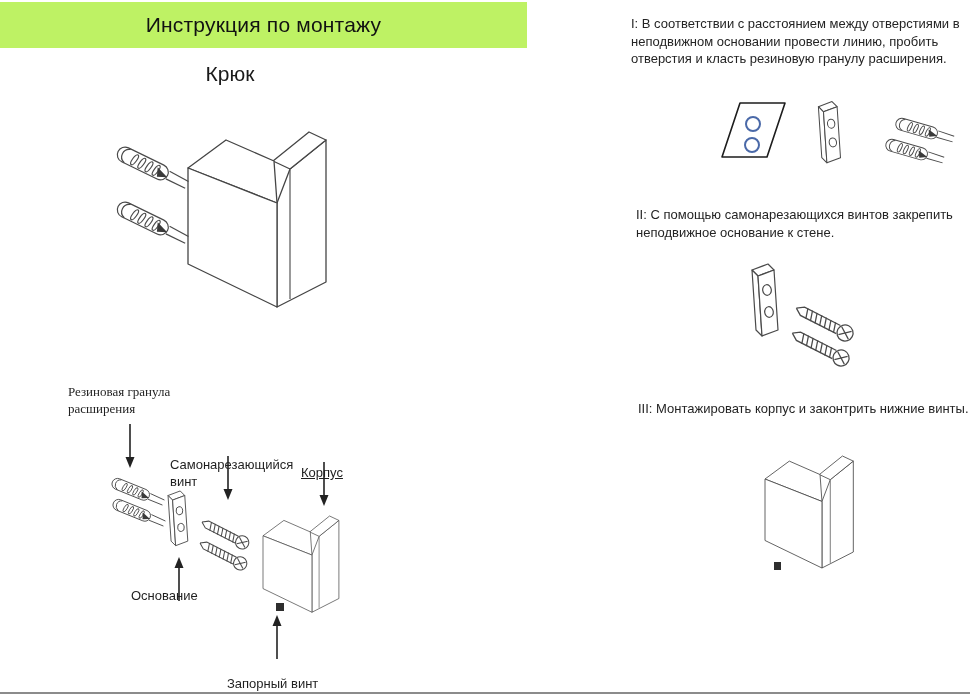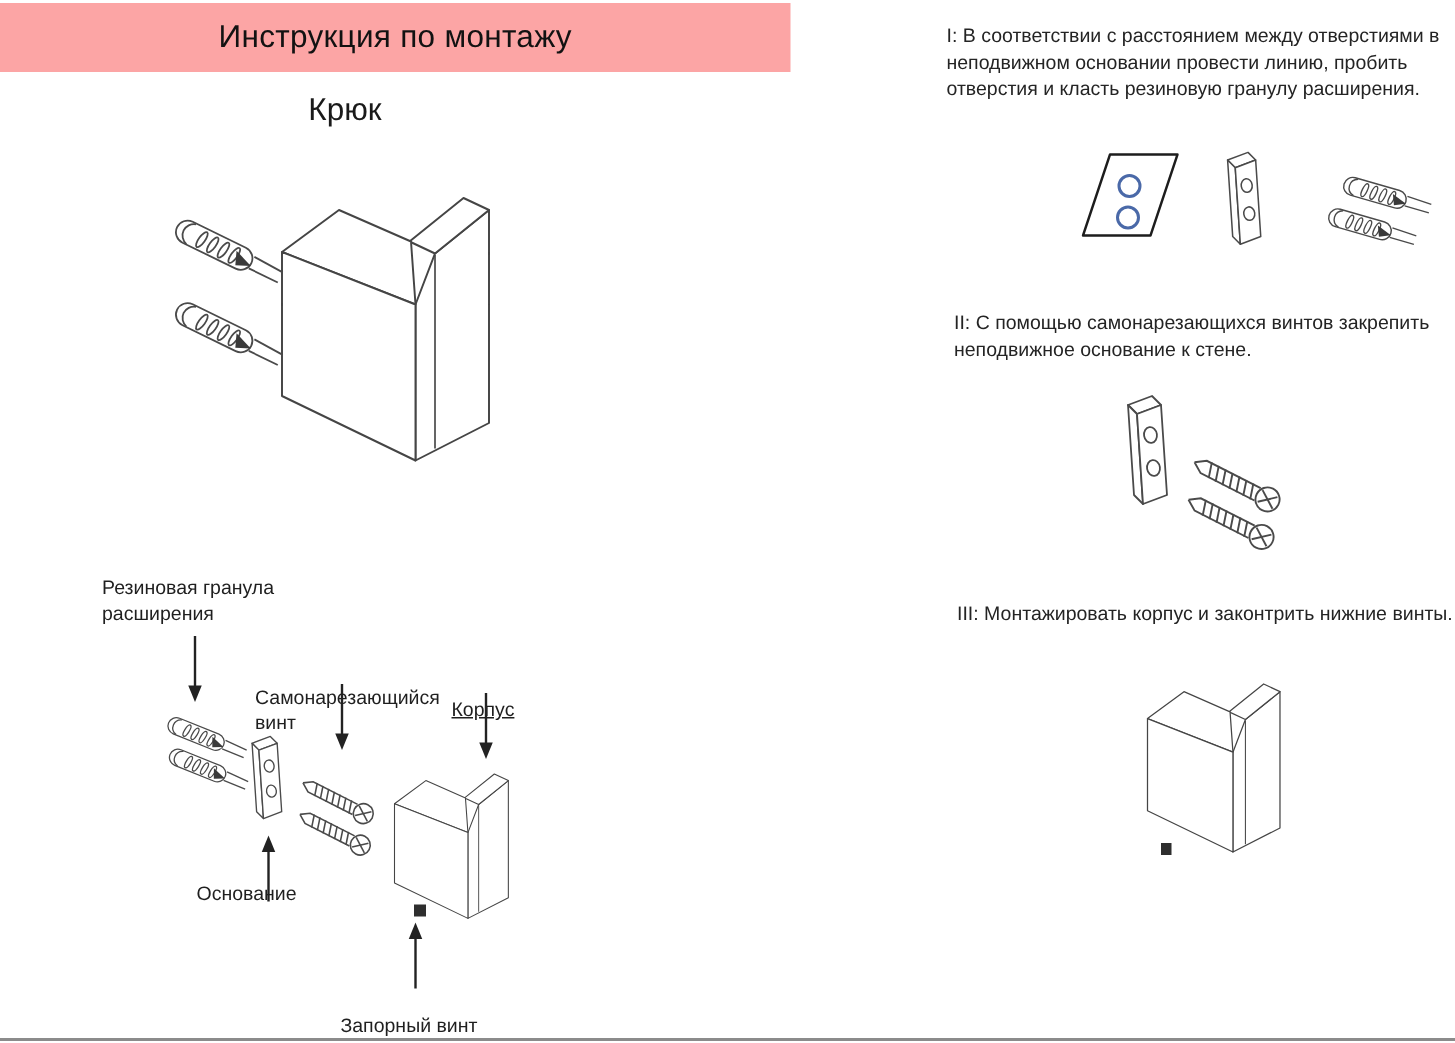--- a/index.html
+++ b/index.html
@@ -1,24 +1,24 @@
 <!DOCTYPE html>
 <html><head>
 <meta charset="utf-8">
 <style>
   html,body{margin:0;padding:0;background:#fff;}
   .page{position:relative;width:970px;height:695px;background:#ffffff;overflow:hidden;
         font-family:"Liberation Sans",sans-serif;color:#2b2b2b;}
-  .header-bar{position:absolute;left:0;top:2px;width:527px;height:46px;background:#fca5a5;
+  .header-bar{position:absolute;left:0;top:2px;width:527px;height:46px;background:#bef264;
         display:flex;align-items:center;justify-content:center;}
   .header-bar span{font-size:21px;color:#121212;letter-spacing:.2px;}
   .product-title{position:absolute;left:150px;top:62px;width:160px;text-align:center;
         font-size:21px;color:#1a1a1a;}
   .label{position:absolute;font-size:13px;color:#1f1f1f;white-space:pre-line;line-height:1.3;}
-  .lbl-rubber{left:68px;top:384px;width:140px;text-align:left;}
+  .lbl-rubber{left:68px;top:384px;width:140px;text-align:left;font-family:Liberation Serif, serif;}
   .lbl-screw{left:170px;top:421px;width:132px;text-align:left;margin-top:36px;}
   .lbl-body{left:301px;top:465px;width:60px;text-decoration:underline;}
   .lbl-base{left:131px;top:588px;width:80px;}
   .lbl-lock{left:227px;top:676px;width:100px;}
   .step-text{position:absolute;font-size:13px;line-height:17.5px;color:#242424;
         white-space:pre-line;}
   .st1{left:631px;top:15px;width:345px;}
   .st2{left:636px;top:206px;width:345px;}
   .st3{left:638px;top:400px;width:350px;}
   svg{position:absolute;overflow:visible;}

